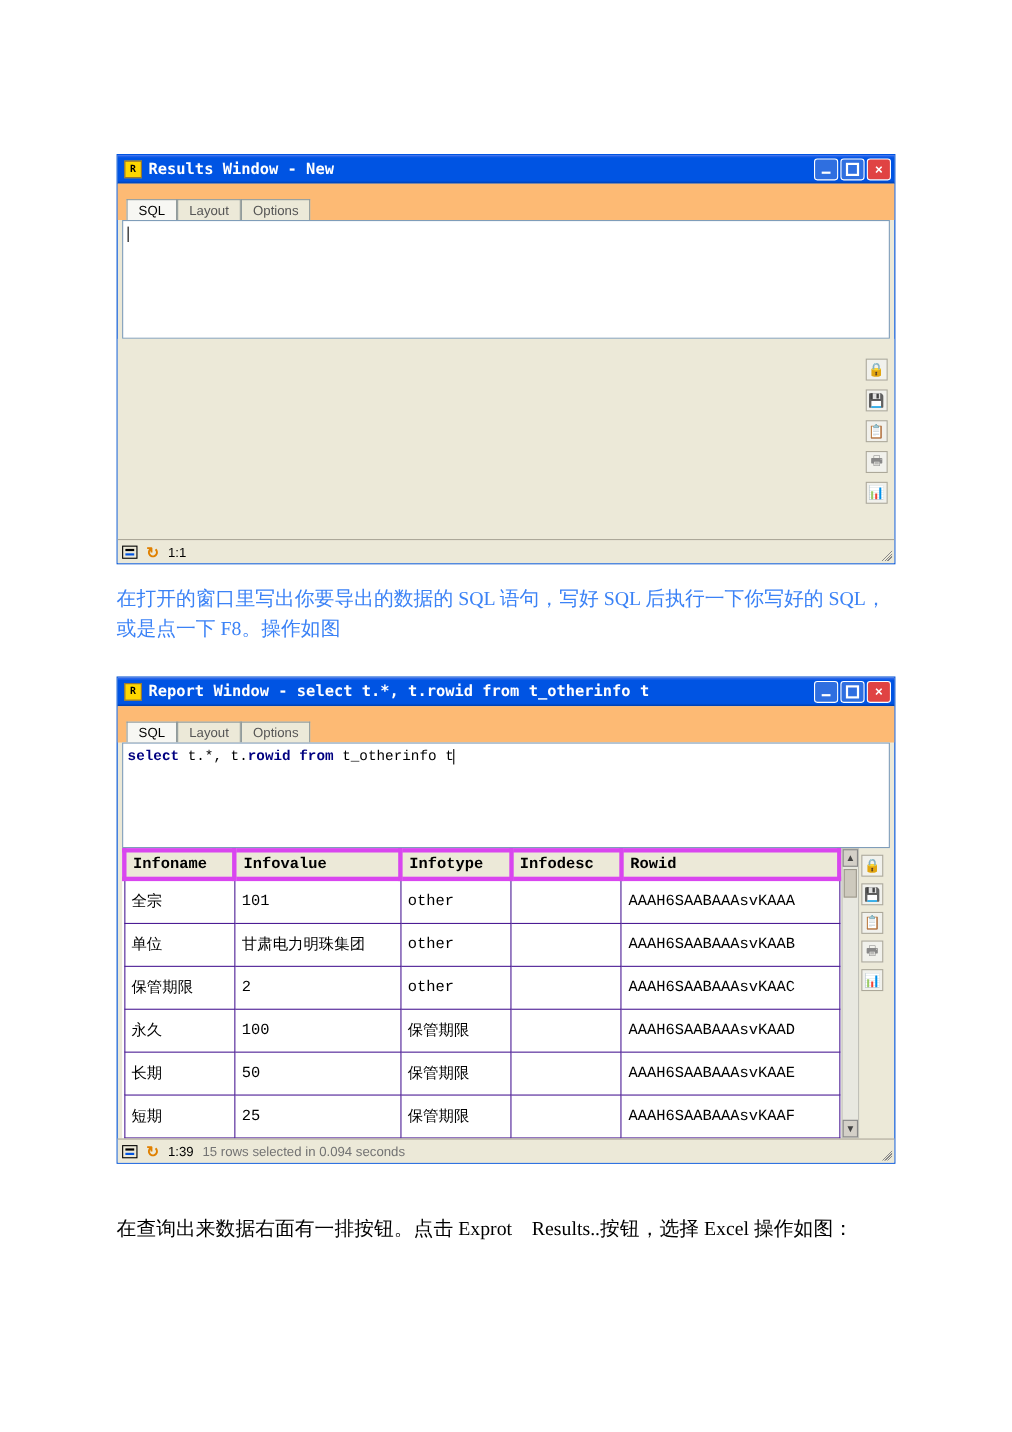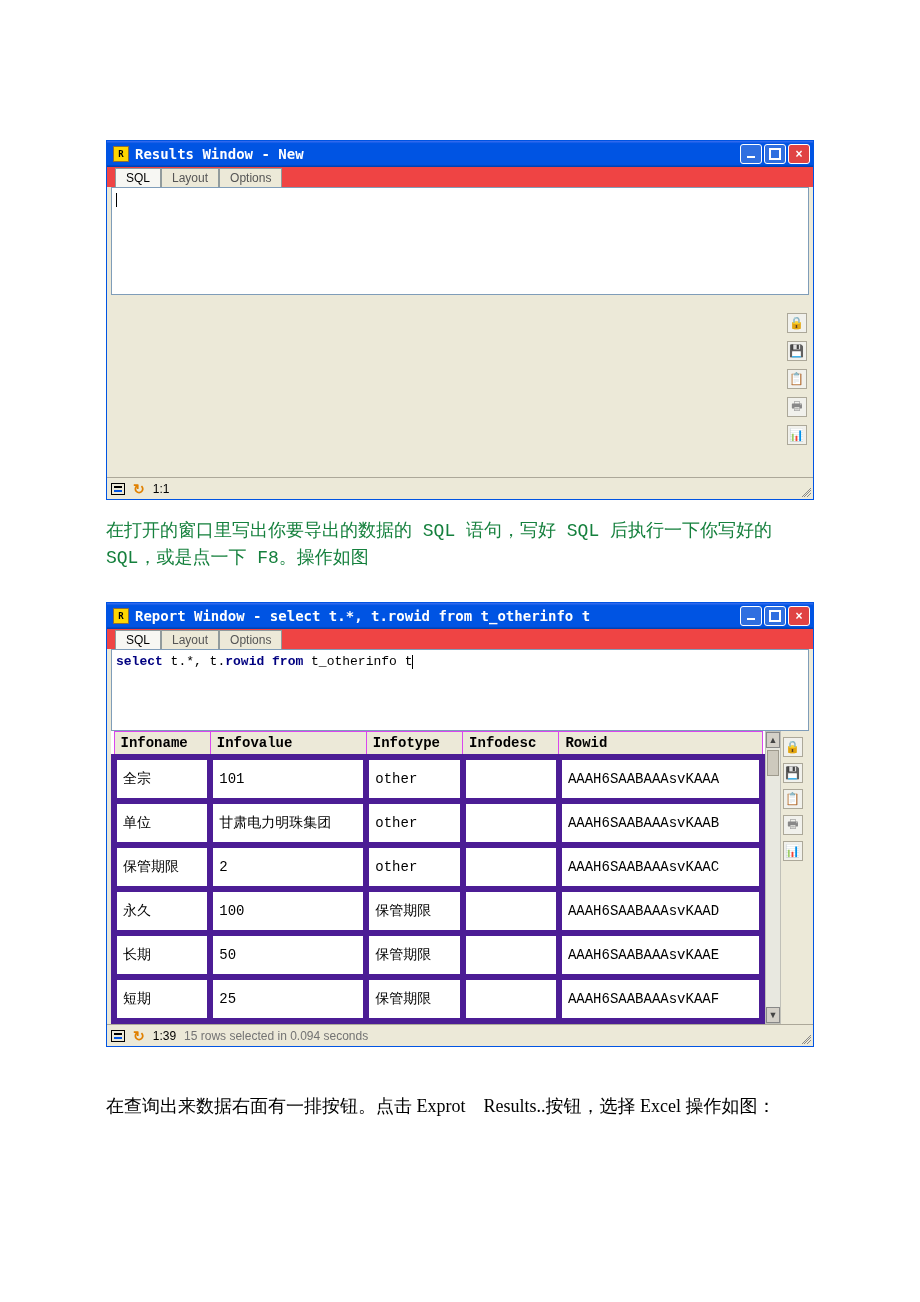--- a/index.html
+++ b/index.html
@@ -55,23 +55,23 @@
       cursor: pointer;
     }
     .win-btn-min { background: #2f6fe0; color:#fff; }
     .win-btn-max { background: #2f6fe0; color:#fff; }
     .win-btn-close { background: #e04343; color:#fff; }
     .win-btn-min::after { content:""; width:8px; height:2px; background:#fff; margin-top:6px; }
     .win-btn-max::after { content:""; width:8px; height:8px; border:2px solid #fff; }
     .tabs {
       display: flex;
       align-items: flex-start;
-      padding: 1px 4px 0 8px;
+      padding: 14px 4px 0 8px;
       font-size: 12px;
-      background: #ef4444;
+      background: #fdba74;
     }
     .tab {
       border: 1px solid #919b9c;
       border-bottom: none;
       background: #f7f7f3;
       padding: 2px 10px;
       margin-right: 0px;
       cursor: pointer;
       color: #000;
     }
@@ -81,21 +81,21 @@
       background: #ffffff;
       border: 1px solid #7f9db9;
       border-top: 1px solid #7f9db9;
       position: relative;
       font-family: "Courier New", monospace;
       font-size: 13px;
       padding: 4px;
       overflow: hidden;
     }
     .editor-window1 { height: 108px; }
-    .editor-window2 { height: 82px; }
+    .editor-window2 { height: 96px; }
     .cursor-line {
       display:inline-block;
       border-left: 1px solid #000;
       height: 14px;
       vertical-align: middle;
     }
     .sql-keyword { color: #000080; font-weight: bold; }
     .sql-text { color: #000000; }
     .mid-blank {
       background: #ece9d8;
@@ -150,25 +150,25 @@
     .status-msg { color:#737373; }
     .grip {
       position:absolute; right:2px; bottom:2px;
       width: 12px; height: 12px;
       background:
         linear-gradient(135deg, transparent 60%, #888 60%, #888 65%, transparent 65%,
                         transparent 70%, #888 70%, #888 75%, transparent 75%,
                         transparent 80%, #888 80%, #888 85%, transparent 85%);
     }
     .desc-text {
-      font-family: Liberation Mono, monospace;
+      font-family: Liberation Serif, serif;
       font-size: 18px;
       line-height: 1.5;
       margin: 10px 0 30px 0;
-      color: #15803d;
+      color: #3b82f6;
     }
     .desc-text2 {
       font-family: "SimSun", serif;
       font-size: 18px;
       line-height: 2.2;
       margin: 40px 0 10px 0;
       text-align: justify;
       color: #000;
     }
     .results-wrap {
@@ -176,28 +176,28 @@
       margin: 0 4px;
     }
     .results-table {
       width: calc(100% - 44px);
       border-collapse: collapse;
       background: #ffffff;
       font-size: 14px;
     }
     .results-table th {
       background: #ece9d8;
-      border: 1px solid #d946ef;
+      border: 4px solid #d946ef;
       padding: 3px 6px;
       text-align: left;
       font-family: "Courier New", monospace;
       font-weight: bold;
     }
     .results-table td {
-      border: 6px solid #4c1d95;
+      border: 1px solid #4c1d95;
       padding: 10px 6px;
       font-family: "SimSun","Courier New", monospace;
       vertical-align: middle;
     }
     .scrollbar {
       position: absolute;
       right: 28px; top: 0; bottom: 0;
       width: 16px;
       background: #e8e8e0;
       border: 1px solid #c0c0b8;

